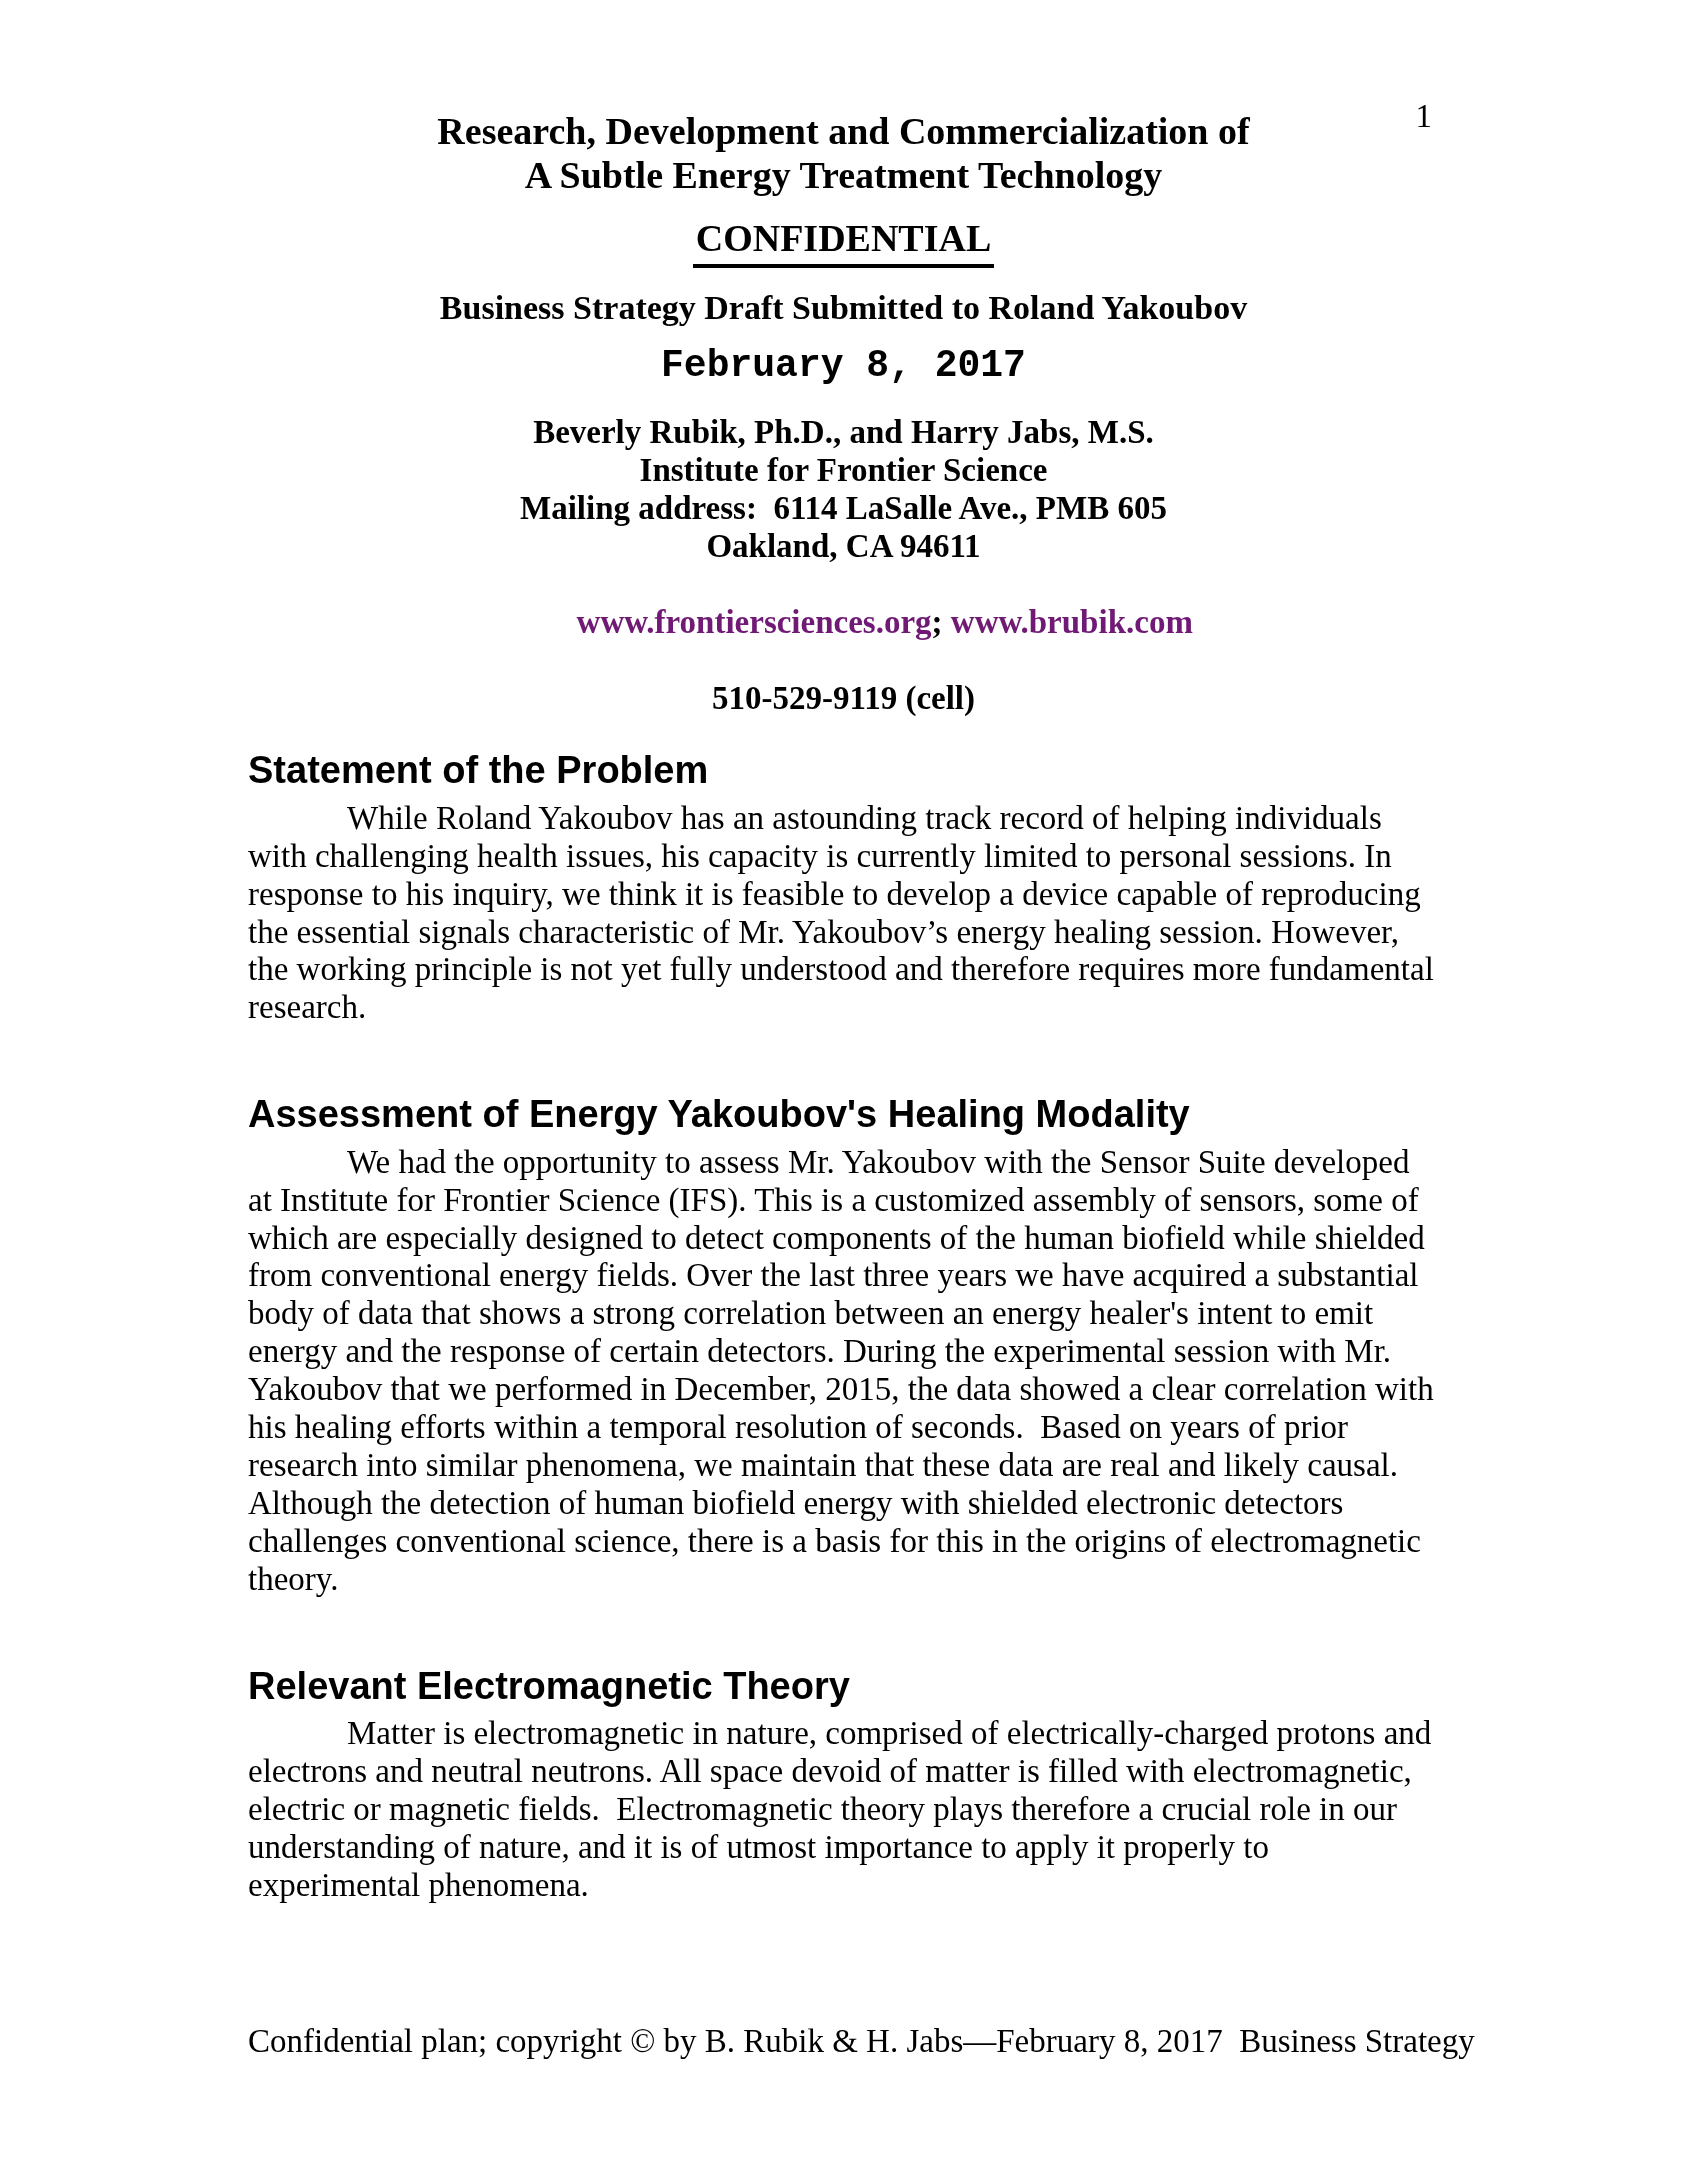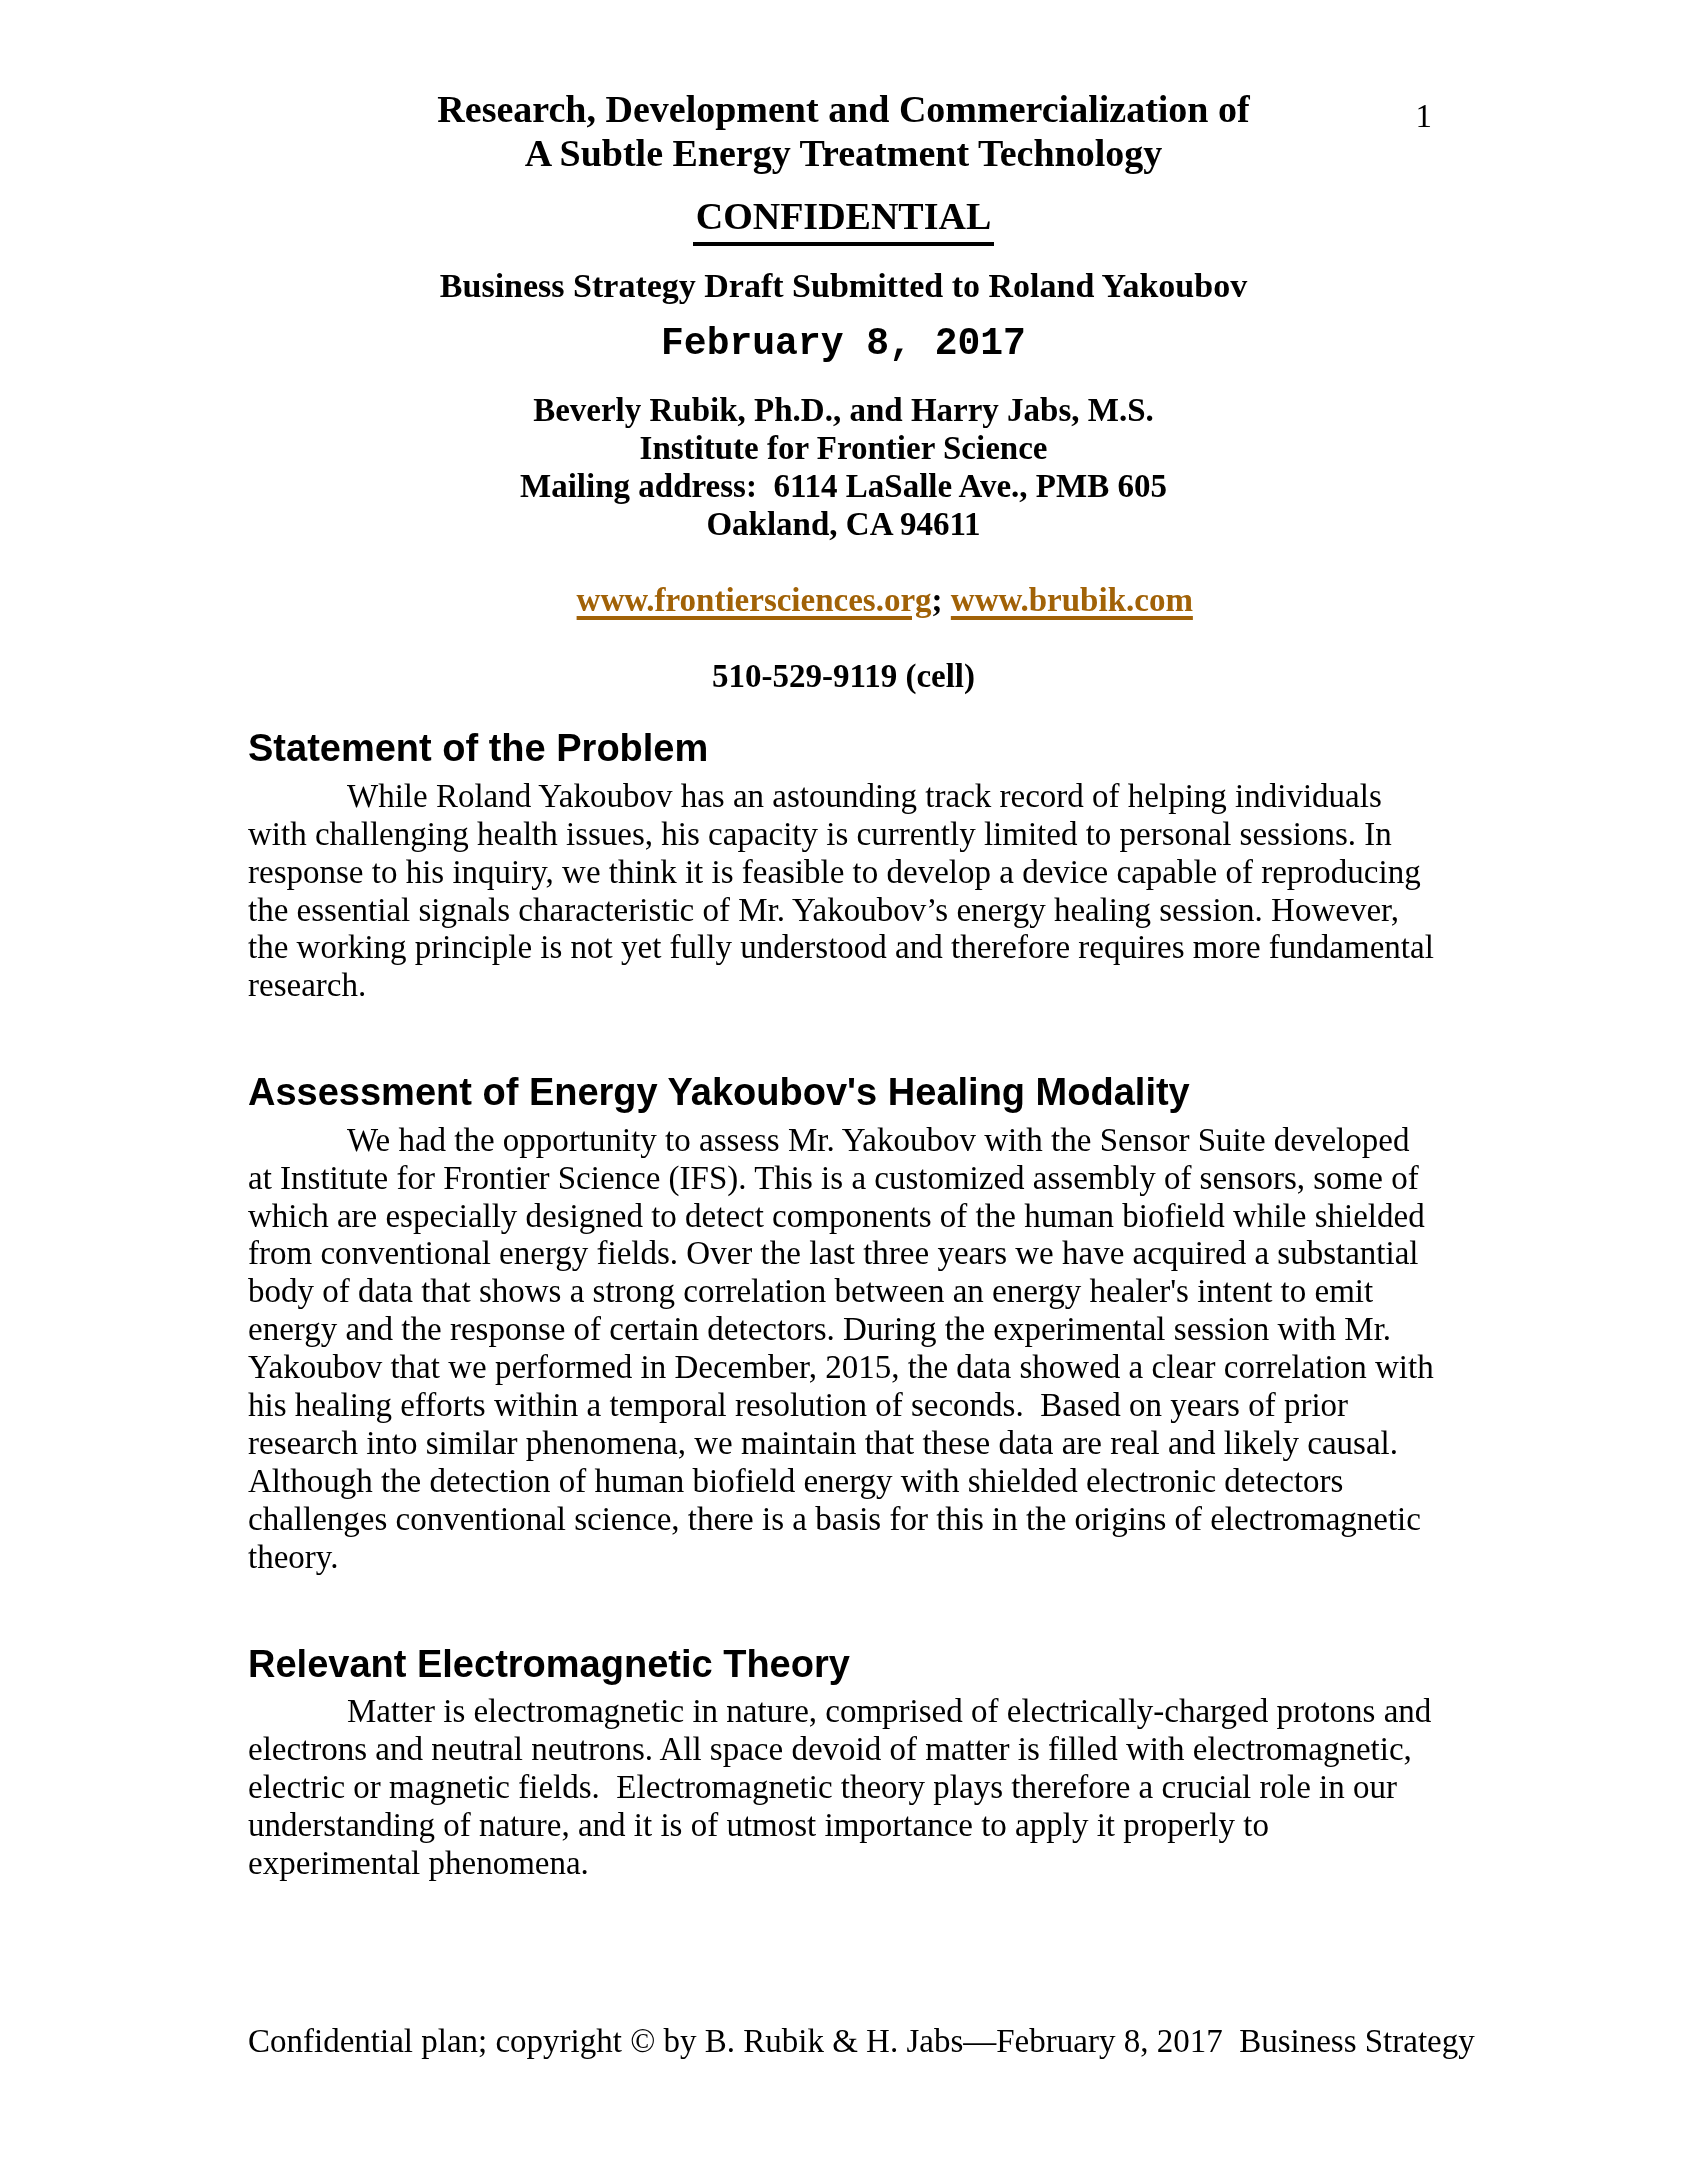--- a/index.html
+++ b/index.html
@@ -20,21 +20,21 @@
   .page-number {
     position: absolute;
     top: 98px;
     right: 255px;
     font-size: 33px;
     line-height: 1.15;
     font-family: "Liberation Serif", "DejaVu Serif", serif;
   }
   .title-block { text-align: center; }
   .doc-title {
-    margin-top: 88px;
+    margin-top: 110px;
     font-size: 38px;
     font-weight: bold;
     line-height: 1.15;
   }
   .confidential-line { margin-top: 20px; }
   .confidential-text {
     display: inline-block;
     font-size: 38px;
     font-weight: bold;
     line-height: 1.15;
@@ -57,22 +57,21 @@
   }
   .author-block {
     margin-top: 26.5px;
     font-size: 33px;
     font-weight: bold;
     line-height: 1.15;
   }
   .author-block > div { white-space: pre-wrap; }
   .links-line { white-space: pre-wrap; }
   .weblink {
-    color: #a16207;
-    text-decoration: underline;
+    color: #701a75;
     text-decoration-thickness: 4px;
     text-underline-offset: 5.3px;
     cursor: pointer;
     margin-top: 48px;
   }
   .link-sep { color: #000000; }
   h2.section-heading {
     font-family: "Liberation Sans", "DejaVu Sans", sans-serif;
     font-size: 38px;
     font-weight: bold;

